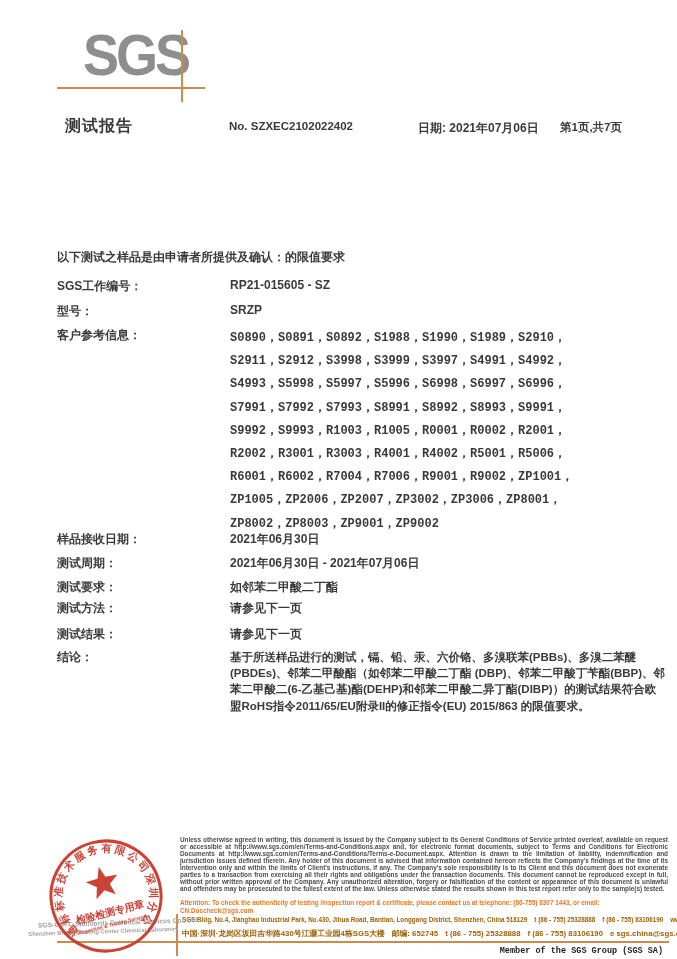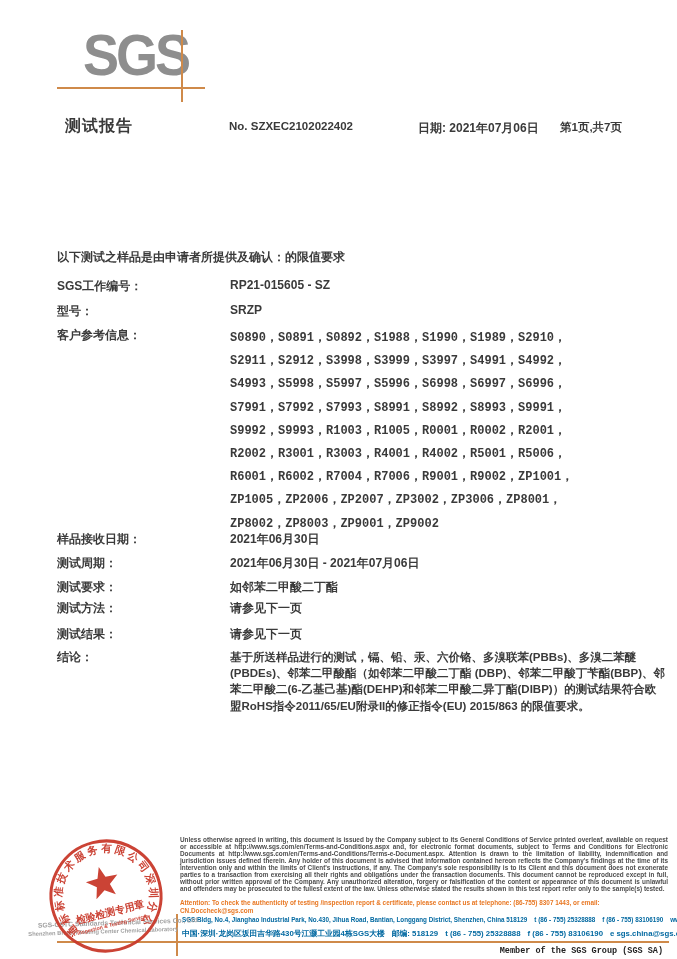--- a/index.html
+++ b/index.html
@@ -44,21 +44,21 @@
   }
   
   .disclaimer{
     position:absolute;left:180px;top:836px;width:488px;
     font-size:6.4px;line-height:7px;font-weight:600;color:#4d4d4d;text-align:justify;
   }
   .attention{
     position:absolute;left:180px;top:899px;width:488px;
     font-size:6.4px;line-height:7.5px;font-weight:700;color:var(--accent-orange,#e87722);
   }
-  .addr{position:absolute;left:182px;top:916px;width:488px;color:#0369a1;}
+  .addr{position:absolute;left:182px;top:916px;width:488px;color:#a16207;}
   .addr-row{display:flex;align-items:baseline;gap:7px;height:12px;font-size:6.3px;font-weight:600;white-space:nowrap;}
   .addr-row.cn{font-size:7.8px;}
   .footer-rule{position:absolute;left:57px;top:941px;width:612px;height:2px;background:var(--rule-orange,#cf8a4a);}
   .footer-vline{position:absolute;left:176px;top:914px;width:2px;height:42px;background:var(--rule-orange,#cf8a4a);}
   .member{position:absolute;right:14px;top:946px;font-size:8.5px;font-weight:700;color:#222;font-family:Liberation Mono, monospace;}
   
   .stamp{
     position:absolute;left:46px;top:836px;width:120px;height:120px;
     transform:rotate(-14deg);z-index:2;opacity:.95;
   }
@@ -158,21 +158,21 @@
 
   <div class="addr">
     <div class="addr-row">
       <span>SGS Bldg, No.4, Jianghao Industrial Park, No.430, Jihua Road, Bantian, Longgang District, Shenzhen, China 518129</span>
       <span>t (86 - 755) 25328888</span>
       <span>f (86 - 755) 83106190</span>
       <span>www.sgsgroup.com.cn</span>
     </div>
     <div class="addr-row cn">
       <span>中国·深圳·龙岗区坂田吉华路430号江灏工业园4栋SGS大楼</span>
-      <span>邮编: 518129</span>
+      <span>邮编: 652745</span>
       <span>t (86 - 755) 25328888</span>
       <span>f (86 - 755) 83106190</span>
       <span>e sgs.china@sgs.com</span>
     </div>
   </div>
 
   <div class="footer-vline"></div>
   <div class="footer-rule"></div>
   <div class="member">Member of the SGS Group (SGS SA)</div>
 

